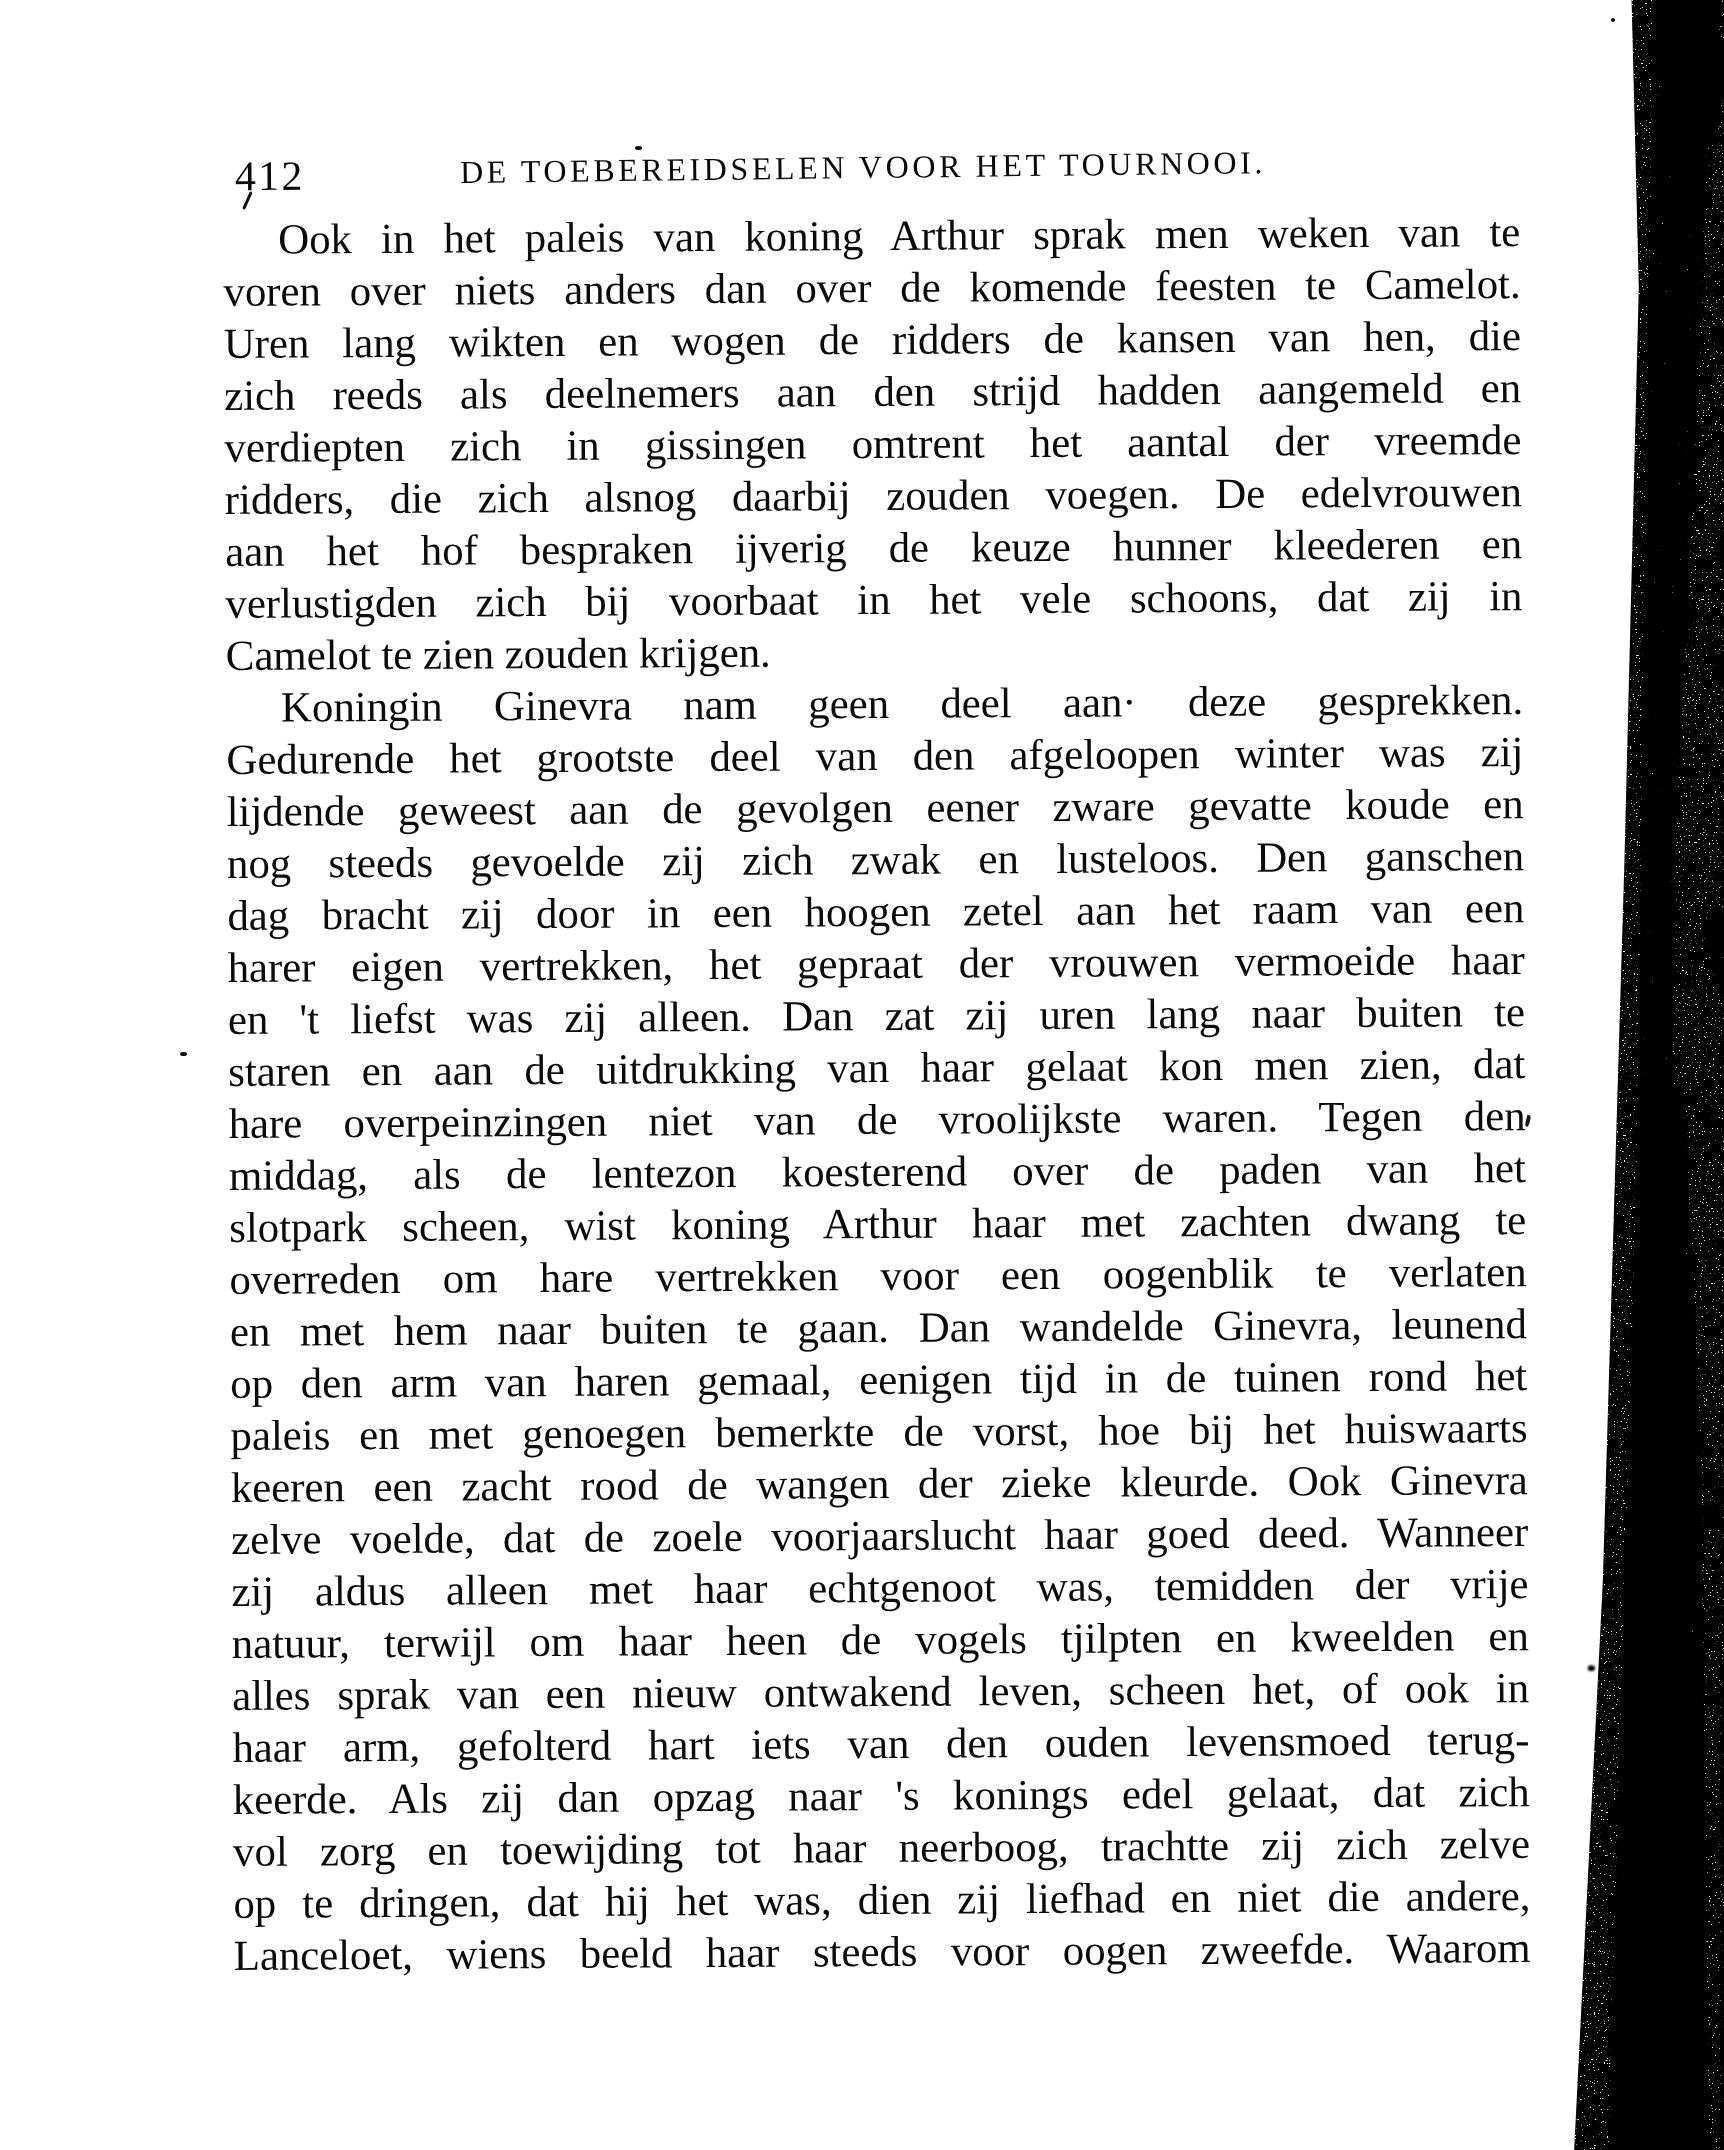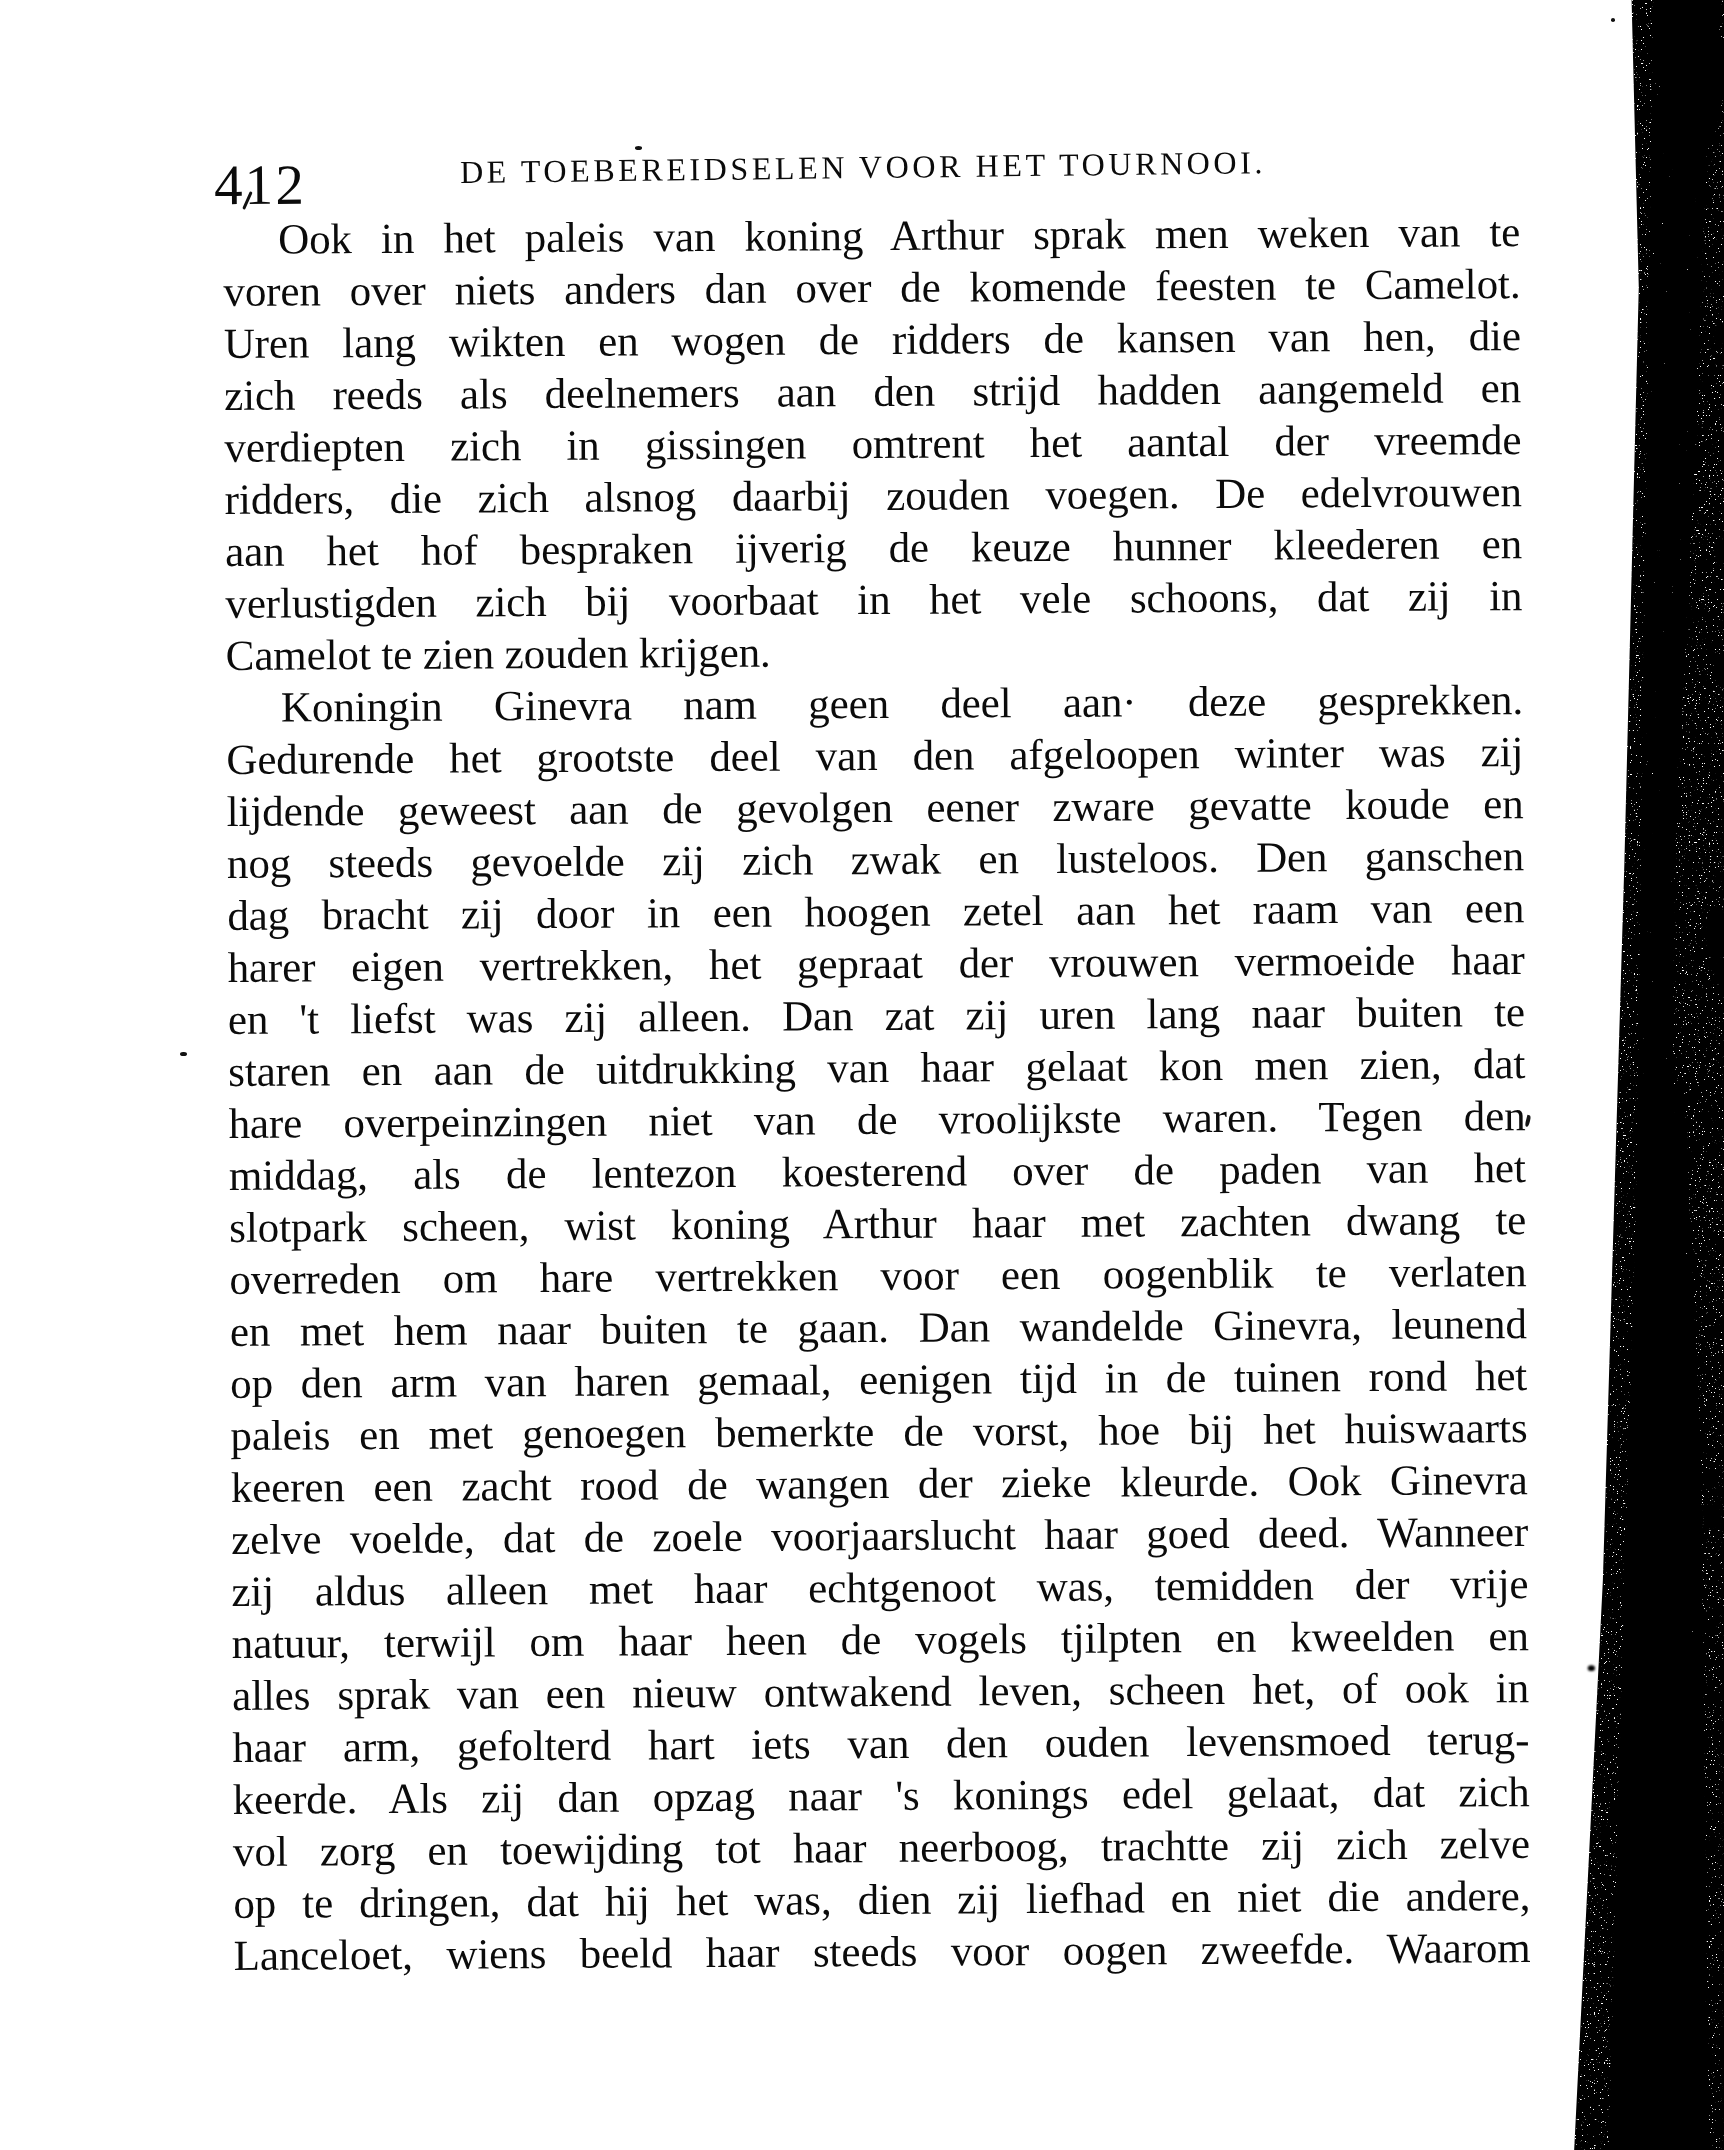--- a/index.html
+++ b/index.html
@@ -8,22 +8,22 @@
     background: #ffffff;
     position: relative;
     overflow: hidden;
     font-family: "Liberation Serif", "DejaVu Serif", serif;
     color: #0b0b0b;
   }
   .page { position: absolute; inset: 0; }
 
   
   .page-number {
-    position: absolute; left: 214px; top: 152px;
-    font-size: 57px; letter-spacing: 2.2px; color: #0b0b0b;
+    position: absolute; left: 235px; top: 152px;
+    font-size: 42px; letter-spacing: 2.2px; color: #0b0b0b;
     transform: rotate(-0.4deg);
   }
   .running-title {
     position: absolute; left: 460px; top: 154px;
     font-size: 32px; letter-spacing: 3.6px; white-space: nowrap;
     transform: rotate(-0.7deg); transform-origin: left center;
     color: #0b0b0b;
   }
 
   

